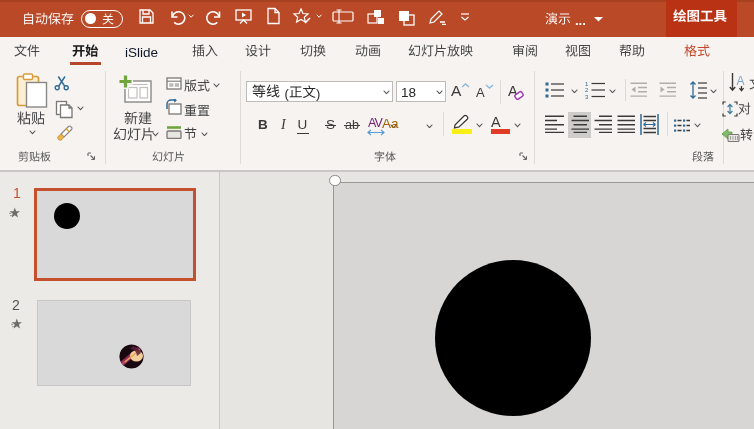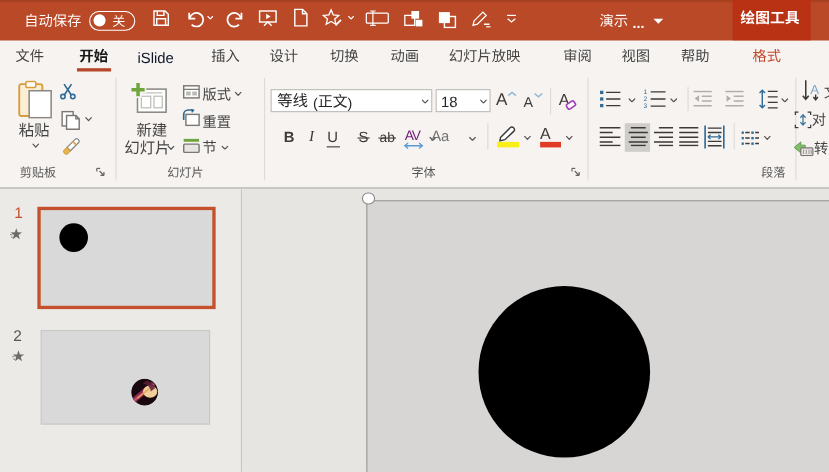--- a/index.html
+++ b/index.html
@@ -344,21 +344,21 @@
     <div style="position:absolute;left:325px;top:125px;width:11px;height:1.2px;background:#3b3a39"></div>
     <div style="position:absolute;left:345px;top:117.5px;font:400 12.5px 'Liberation Sans',sans-serif;color:#3b3a39;white-space:pre;">ab</div>
     <div style="position:absolute;left:344px;top:125px;width:16px;height:1.2px;background:#3b3a39"></div>
     <div style="position:absolute;left:368px;top:116px;font:400 12.5px 'Liberation Sans',sans-serif;color:#701a75;white-space:pre;letter-spacing:-1px">AV</div>
     <svg style="position:absolute;left:367px;top:128.5px" width="18" height="7" viewBox="0 0 18 7">
       <path d="M4 1 L1 3.5 4 6 M14 1 L17 3.5 14 6 M1.5 3.5 h15" stroke="#5B9BD5" fill="none" stroke-width="1.2"></path>
     </svg>
     <svg style="position:absolute;left:390px;top:123.5px" width="7" height="4.5" viewBox="0 0 7 4.5">
       <path d="M1 1 L3.5 3.7 L6 1" stroke="#555" stroke-width="1.1" fill="none" stroke-linecap="round"></path>
     </svg>
-    <div style="position:absolute;left:392px;top:116px;font:400 13.5px 'Liberation Sans',sans-serif;color:#737373;white-space:pre;">Aa</div>
+    <div style="position:absolute;left:382px;top:116px;font:400 13.5px 'Liberation Sans',sans-serif;color:#a16207;white-space:pre;">Aa</div>
     <svg style="position:absolute;left:426px;top:123.5px" width="7" height="4.5" viewBox="0 0 7 4.5">
       <path d="M1 1 L3.5 3.7 L6 1" stroke="#555" stroke-width="1.1" fill="none" stroke-linecap="round"></path>
     </svg>
     <div style="position:absolute;left:443px;top:112px;width:1px;height:24px;background:#DDDAD7"></div>
     <svg style="position:absolute;left:452px;top:114px" width="22" height="15" viewBox="0 0 22 15">
       <path d="M3 11 L12 2 a1.8 1.8 0 0 1 2.6 0 l0.6 0.6 a1.8 1.8 0 0 1 0 2.6 L7 13 l-4.5 1 z" stroke="#3b3a39" fill="#fff" stroke-width="1.3"></path>
     </svg>
     <div style="position:absolute;left:452px;top:129px;width:20px;height:4.5px;background:#F9EF17"></div>
     <svg style="position:absolute;left:476px;top:123px" width="7" height="4.5" viewBox="0 0 7 4.5">
       <path d="M1 1 L3.5 3.7 L6 1" stroke="#555" stroke-width="1.1" fill="none" stroke-linecap="round"></path>

